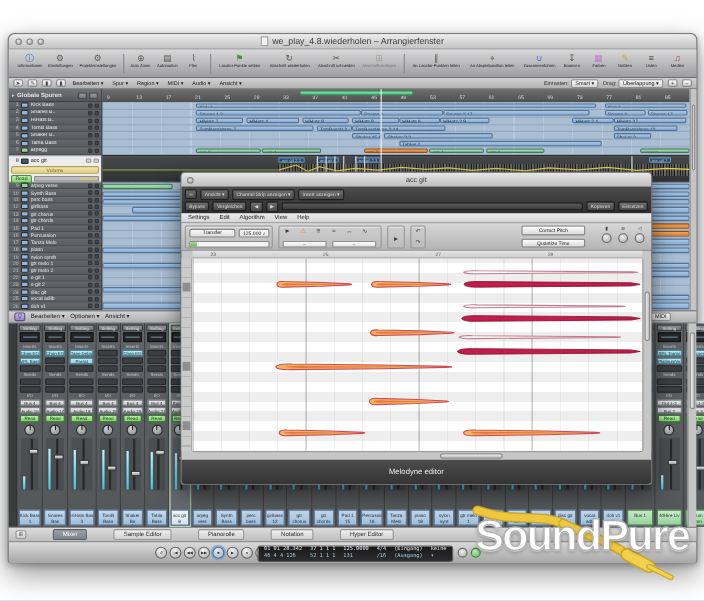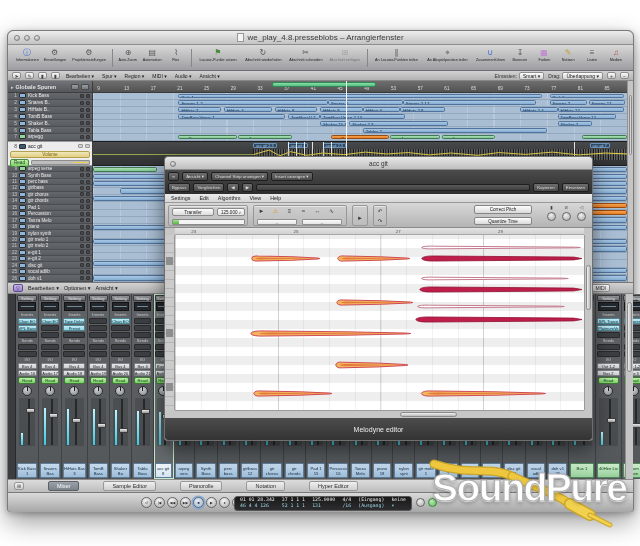--- a/index.html
+++ b/index.html
@@ -161,21 +161,21 @@
 <body>
 
 <div class="win">
   <div class="titlebar">
     <div class="tl">
         <i></i>
         <i></i>
         <i></i>
       </div>
     <span class="doc-ico"></span>
-    <span class="title">we_play_4.8.presseblobs – Arrangierfenster</span>
+    <span class="title">we_play_4.8.wiederholen – Arrangierfenster</span>
   </div>
   <div class="toolbar" id="toolbar">
       <div class="tbi">
         <div class="ico" style="color: rgb(63, 111, 206);">ⓘ</div>
         <div class="lbl">Informationen</div>
       </div>
       <div class="tbi">
         <div class="ico" style="color: rgb(85, 85, 85);">⚙</div>
         <div class="lbl">Einstellungen</div>
       </div>

